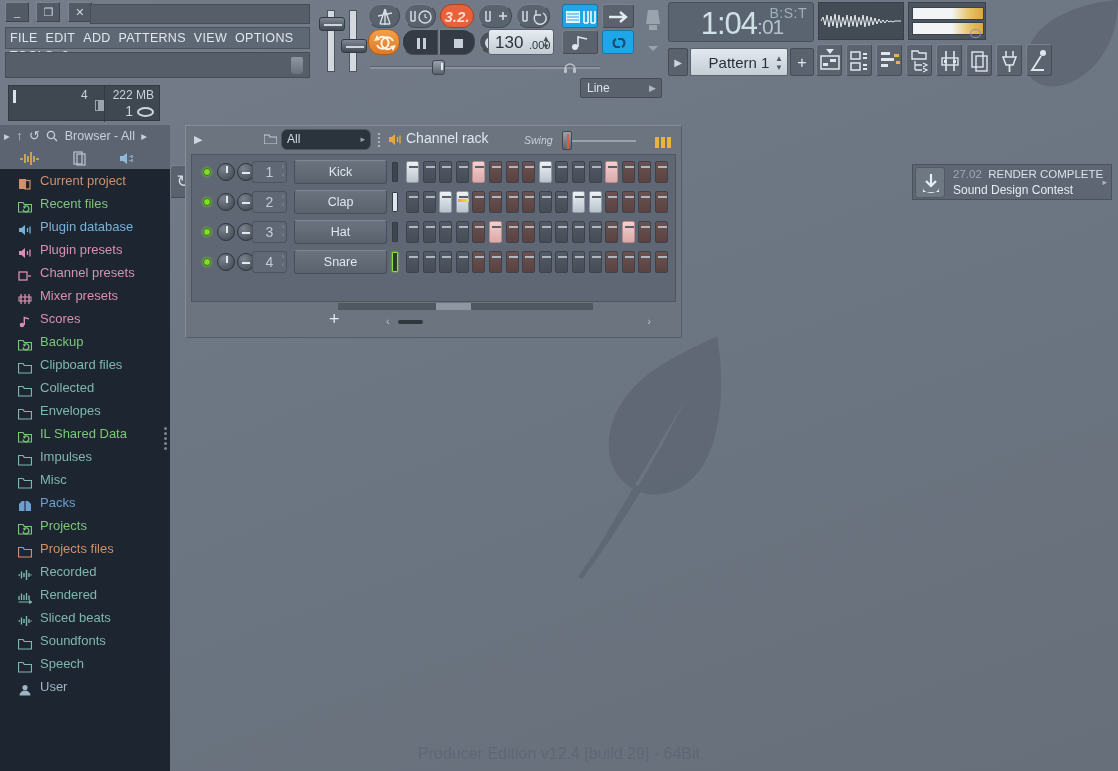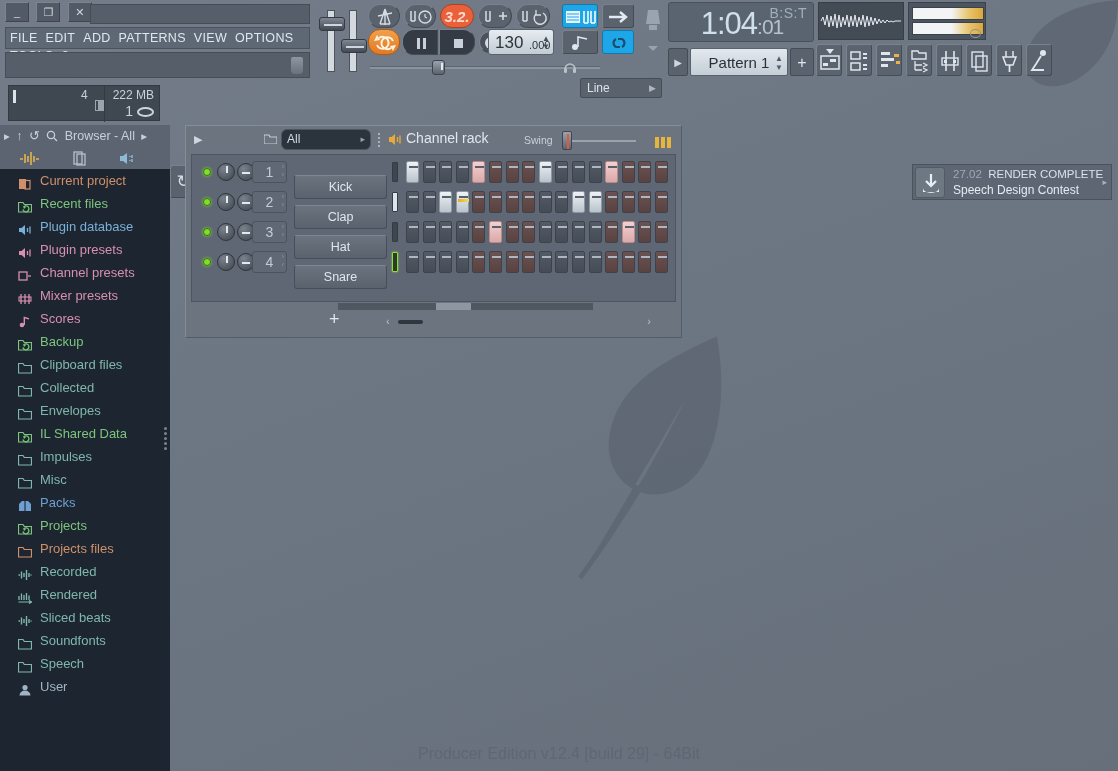--- a/index.html
+++ b/index.html
@@ -171,21 +171,21 @@
   #rackhead .arr { position:absolute; left:8px; top:7px; color:#cfd6de; font-size:11px; }
   #filterbox { position:absolute; left:95px; top:3px; width:90px; height:21px;
                background:#2b333c; border:1px solid #4d555f; border-radius:6px;
                color:#d4dbe3; font-size:12px; padding:2px 0 0 5px; }
   #filterbox .a { position:absolute; right:5px; top:4px; font-size:9px; color:#9aa3ad; }
   #folderico { position:absolute; left:78px; top:8px; width:13px; height:10px; }
   #dots { position:absolute; left:190px; top:5px; }
   #dots i { display:block; width:2px; height:2px; background:#aab3bd; margin:2px; }
   #racktitle { position:absolute; left:220px; top:4px; color:#dfe7ef; font-size:14px; }
   #spkico { position:absolute; left:202px; top:7px; width:14px; height:13px; }
-  #swing { position:absolute; right:42px; top:6px; width:115px; height:18px; }
+  #swing { position:absolute; right:42px; top:6px; width:115px; height:18px;font-style:italic; }
   #swing .lb { position:absolute; left:0; top:2px; font-size:10.5px; color:#c9d2db; }
   #swing .tr { position:absolute; left:40px; top:8px; width:72px; height:2px;
                background:#9aa3ad; }
   #swing .kn { position:absolute; left:38px; top:-1px; width:10px; height:19px;
                background:linear-gradient(#9aa4af,#5c646e); border:1px solid #3f464f;
                border-radius:2px; }
   #swing .kn:after{content:"";position:absolute;left:4px;top:2px;width:1.5px;height:15px;background:#e05a3c;}
   #rackmenu { position:absolute; right:8px; top:8px; }
   #rackmenu i { display:inline-block; width:4px; height:11px; background:#e8b53c;
                 margin-right:2px; }
@@ -202,21 +202,21 @@
                 background:#e3e9ef; }
   .knob.k2:after { left:4px; top:8px; width:8px; height:2px; }
   .chnum { position:absolute; left:60px; top:4px; width:35px; height:22px;
            background:#5f6874; border:1px solid #4b535d; border-radius:3px;
            color:#c3ccd5; font-size:14px; text-align:center; line-height:20px; }
   .chnum .gt { position:absolute; right:2px; top:1px; font-size:7px; line-height:8px;
                color:#8f98a2; }
   .chname { position:absolute; left:102px; top:3px; width:93px; height:24px;
             background:linear-gradient(#6a737e,#5a626d); border:1px solid #474e58;
             border-top-color:#7e8793; border-radius:3px;
-            color:#e0e7ef; font-size:12.5px; text-align:center; line-height:22px;margin-top:15px; }
+            color:#e0e7ef; font-size:12.5px; text-align:center; line-height:22px; }
   .chmeter { position:absolute; left:200px; top:5px; width:6px; height:20px;
              background:#3e4650; border:1px solid #343b44; border-radius:1px; }
   .chmeter.lit { background:#dbe5ee; }
   .chmeter.grn { background:#2f3a2c; border-color:#8ee03a; box-shadow:0 0 2px #8ee03a; }
 
   .step { position:absolute; top:4px; width:13px; height:22px; border-radius:2px;
           border:1px solid #3c434c; }
   .step.off      { background:linear-gradient(#535b66,#454c56); }
   .step.offb     { background:linear-gradient(#6b5250,#594240); }
   .step.on       { background:linear-gradient(#eef2f6,#b9c3cc); border-color:#8d97a1; }
@@ -522,21 +522,21 @@
     <div id="renderpanel">
       <div id="renderico">
         <svg viewBox="0 0 30 31" width="30" height="31">
             <path d="M15 6 L15 17 M10 13 L15 18 L20 13" stroke="#e7eef5" stroke-width="2.2" fill="none"></path>
             <path d="M7 20 A8 5 0 0 0 23 20 L23 24 L7 24 Z" fill="#e7eef5"></path>
           </svg>
       </div>
       <div id="rendertxt">
         <div class="l1"><span class="num">27.02</span>
           &nbsp;<span>RENDER COMPLETE</span></div>
-        <div class="l2">Speech Design Contest</div>
+        <div class="l2">Sound Design Contest</div>
         <div class="arr">▸</div>
       </div>
     </div>
   </div>
 
   <div id="browser">
     <div id="bhead">
       <div class="row1">
         <span>▸</span>
         &nbsp;<span style="font-size:13px;">↑</span>

